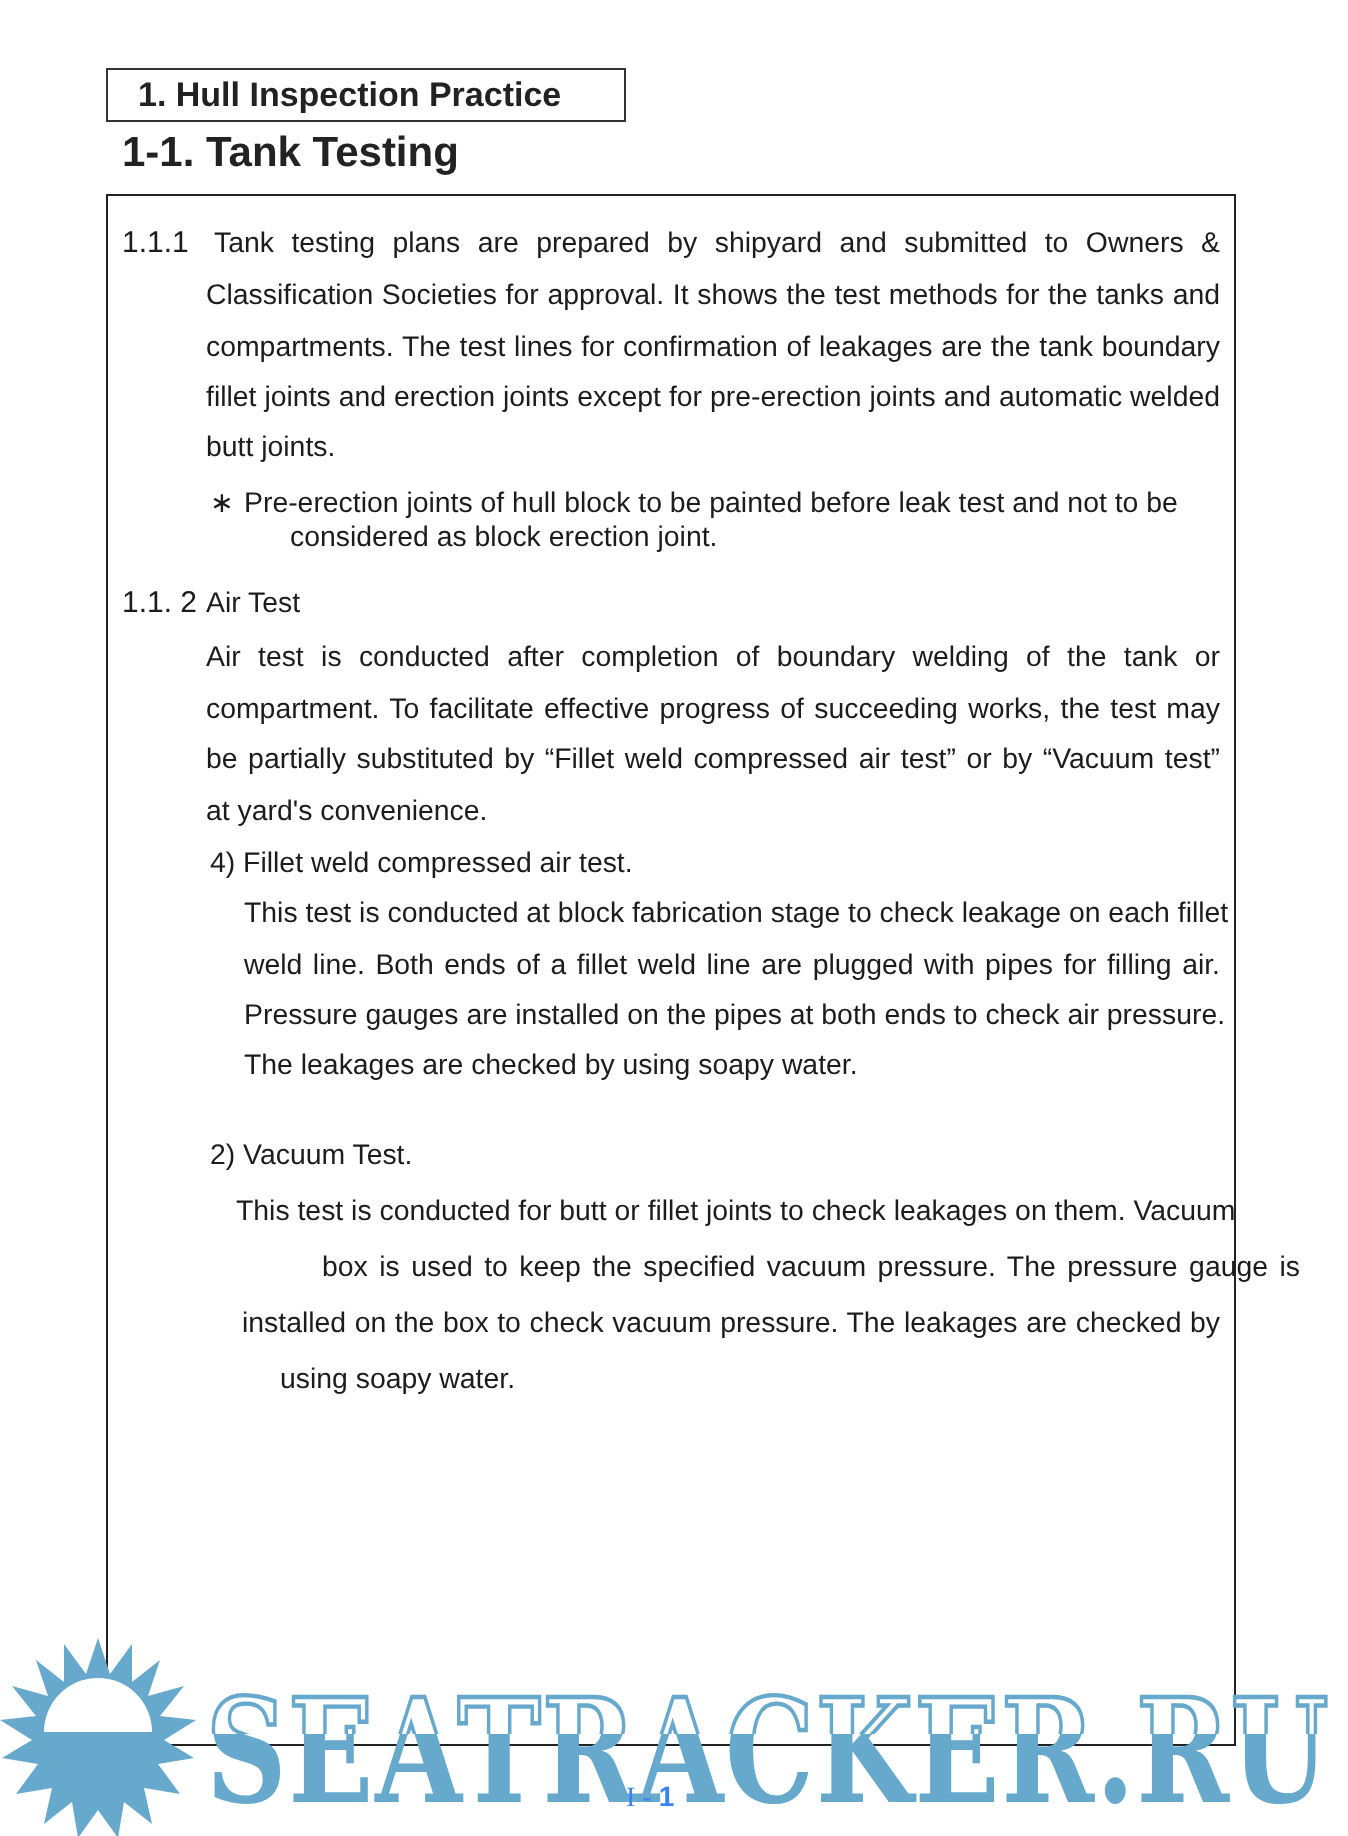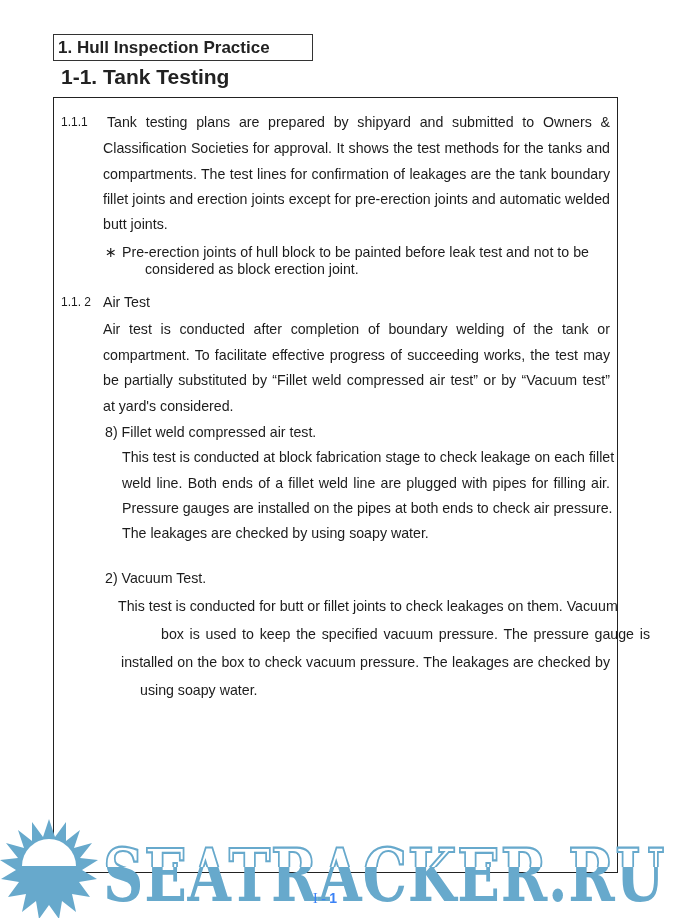--- a/index.html
+++ b/index.html
@@ -4,34 +4,34 @@
   <style>
     html, body { margin: 0; padding: 0; }
     body {
       width: 674px; height: 918px; position: relative; overflow: hidden;
       background: #ffffff; color: #1a1a1a;
       font-family: "Liberation Sans", "DejaVu Sans", sans-serif;
     }
     .title-box {
       position: absolute; left: 53px; top: 34px; width: 260px; height: 27px;
       border: 1.5px solid #333; box-sizing: border-box;
-      font-weight: bold; font-size: 17px; line-height: 25px; padding-left: 4px;
+      font-weight: bold; font-size: 17px; line-height: 25px; padding-left: 15px;
       color: #222;
     }
     .subtitle {
       position: absolute; left: 61px; top: 66px;
       font-weight: bold; font-size: 21px; line-height: 22px; color: #222;
     }
     .frame {
       position: absolute; left: 53px; top: 97px; width: 565px; height: 776px;
       border: 1.5px solid #222; box-sizing: border-box;
     }
     .t { position: absolute; font-size: 14.2px; line-height: 18px; white-space: nowrap; color: #1c1c1c; }
     .just { white-space: nowrap; text-align: justify; text-align-last: justify; }
-    .num { position: absolute; font-size: 12px; line-height: 18px; color: #1c1c1c; }
+    .num { position: absolute; font-size: 15px; line-height: 18px; color: #1c1c1c; }
     .watermark {
       position: absolute; left: 0; top: 815px; width: 668px; height: 103px;
     }
     .page-num {
       position: absolute; left: 313px; top: 889px; font-size: 14px; line-height: 18px;
       font-family: "Liberation Serif", serif; color: #3b82f6;
     }
     .page-num b { font-family: "Liberation Sans", sans-serif; }
   </style>
 </head>
@@ -52,23 +52,23 @@
 <div class="t" style="left:105px; top:243px;">∗</div>
 <div class="t" style="left:122px; top:243px;">Pre-erection joints of hull block to be painted before leak test and not to be</div>
 <div class="t" style="left:122px; top:260px;margin-left:23px;">considered as block erection joint.</div>
 
 <div class="num" style="left:61px; top:293px;">1.1. 2</div>
 <div class="t" style="left:103px; top:293px;">Air Test</div>
 
 <div class="t just" style="left:103px; top:320px; width:507px;">Air test is conducted after completion of boundary welding of the tank or</div>
 <div class="t just" style="left:103px; top:346px; width:507px;">compartment. To facilitate effective progress of succeeding works, the test may</div>
 <div class="t just" style="left:103px; top:371px; width:507px;">be partially substituted by “Fillet weld compressed air test” or by “Vacuum test”</div>
-<div class="t" style="left:103px; top:397px;">at yard's considered.</div>
+<div class="t" style="left:103px; top:397px;">at yard's convenience.</div>
 
-<div class="t" style="left:105px; top:423px;">8) Fillet weld compressed air test.</div>
+<div class="t" style="left:105px; top:423px;">4) Fillet weld compressed air test.</div>
 <div class="t just" style="left:122px; top:448px; width:488px;">This test is conducted at block fabrication stage to check leakage on each fillet</div>
 <div class="t just" style="left:122px; top:474px; width:488px;">weld line. Both ends of a fillet weld line are plugged with pipes for filling air.</div>
 <div class="t just" style="left:122px; top:499px; width:488px;">Pressure gauges are installed on the pipes at both ends to check air pressure.</div>
 <div class="t" style="left:122px; top:524px;">The leakages are checked by using soapy water.</div>
 
 <div class="t" style="left:105px; top:569px;">2) Vacuum Test.</div>
 <div class="t just" style="left:118px; top:597px; width:492px;">This test is conducted for butt or fillet joints to check leakages on them. Vacuum</div>
 <div class="t just" style="left:121px; top:625px; width:489px;margin-left:40px;">box is used to keep the specified vacuum pressure. The pressure gauge is</div>
 <div class="t just" style="left:121px; top:653px; width:489px;">installed on the box to check vacuum pressure. The leakages are checked by</div>
 <div class="t" style="left:121px; top:681px;margin-left:19px;">using soapy water.</div>

